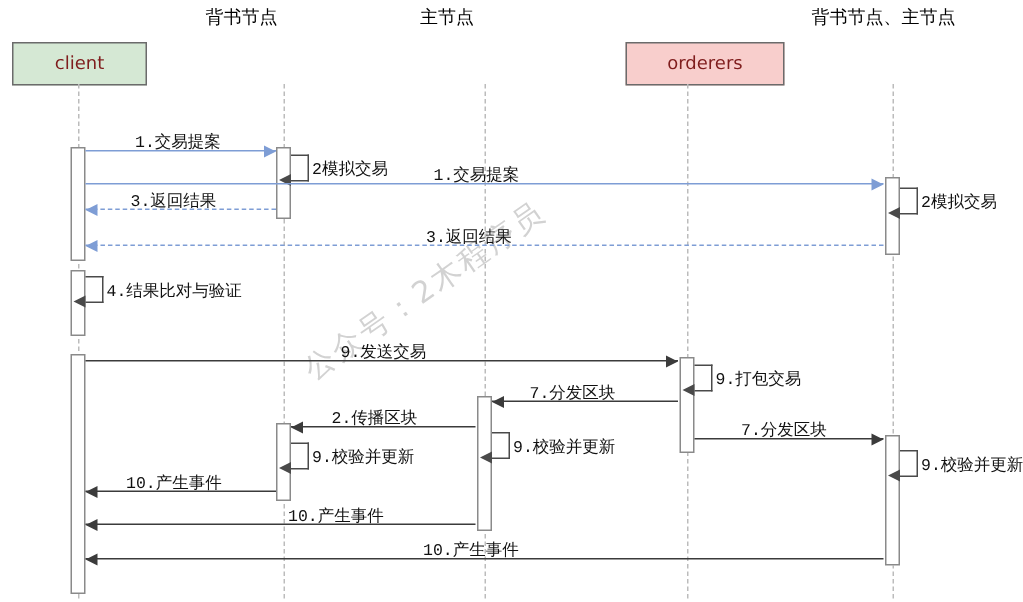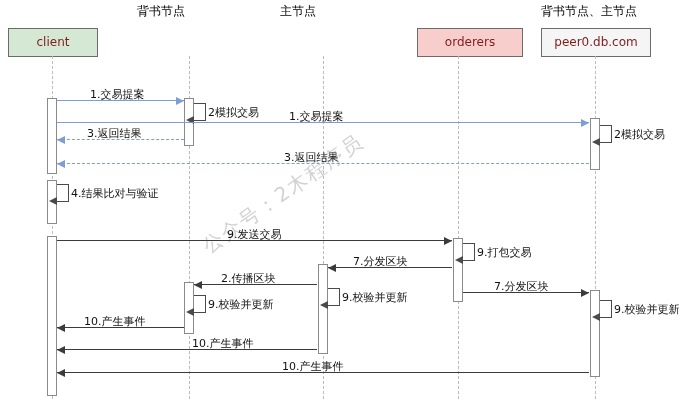--- a/index.html
+++ b/index.html
@@ -22,36 +22,35 @@
   .msg.solid{border-top:1px solid var(--dark-arrow,#3b3b3b);}
   .msg.dashed{border-top:1px dashed var(--proposal-arrow,#7e9dd5);}
   .msg.blue.solid{border-top-color:var(--proposal-arrow,#7e9dd5);}
   .ah{position:absolute;top:-4px;width:0;height:0;border-top:4px solid transparent;border-bottom:4px solid transparent;}
   .ah.r{right:0;border-left:8px solid var(--dark-arrow,#3b3b3b);}
   .ah.l{left:0;border-right:8px solid var(--dark-arrow,#3b3b3b);}
   .blue .ah.r{border-left-color:var(--proposal-arrow,#7e9dd5);}
   .blue .ah.l{border-right-color:var(--proposal-arrow,#7e9dd5);}
   .loop{position:absolute;width:11px;height:16px;border:1px solid #4a4a4a;border-left:none;}
   .loop .ah{left:-8px;top:auto;bottom:-4px;border-right:8px solid #4a4a4a;border-left:none;}
-  .mlabel{position:absolute;font-size:11px;color:#111;white-space:nowrap;}
+  .mlabel{position:absolute;font-size:11px;color:#111;white-space:nowrap;font-family:Liberation Mono, monospace;}
 </style>
 </head>
 <body>
 
 <div class="canvas">
 
   <div class="watermark">公众号：2木程序员</div>
 
   <div class="hdr" style="left:137px;width:105px;">背书节点</div>
   <div class="hdr" style="left:280px;width:86px;">主节点</div>
   <div class="hdr" style="left:541px;width:108px;">背书节点、主节点</div>
 
   <div class="pbox" style="left:8px;width:88px;background:var(--client-fill,#d5e8d4);">client</div>
   <div class="pbox" style="left:390px;width:104px;background:var(--orderer-fill,#f8cecc);margin-left:27px;">orderers</div>
-  <div class="pbox" style="left:541px;width:108px;background:var(--peer-db-fill,#f5f5f5);">peer0.db.com</div>
 
   <div class="lifeline" style="left:52px;"></div>
   <div class="lifeline" style="left:189px;"></div>
   <div class="lifeline" style="left:323px;"></div>
   <div class="lifeline" style="left:458px;"></div>
   <div class="lifeline" style="left:595px;"></div>
 
   <div class="act" style="left:47px;top:98px;height:74px;"></div>
   <div class="act" style="left:47px;top:180px;height:42px;"></div>
   <div class="act" style="left:47px;top:236px;height:158px;"></div>

